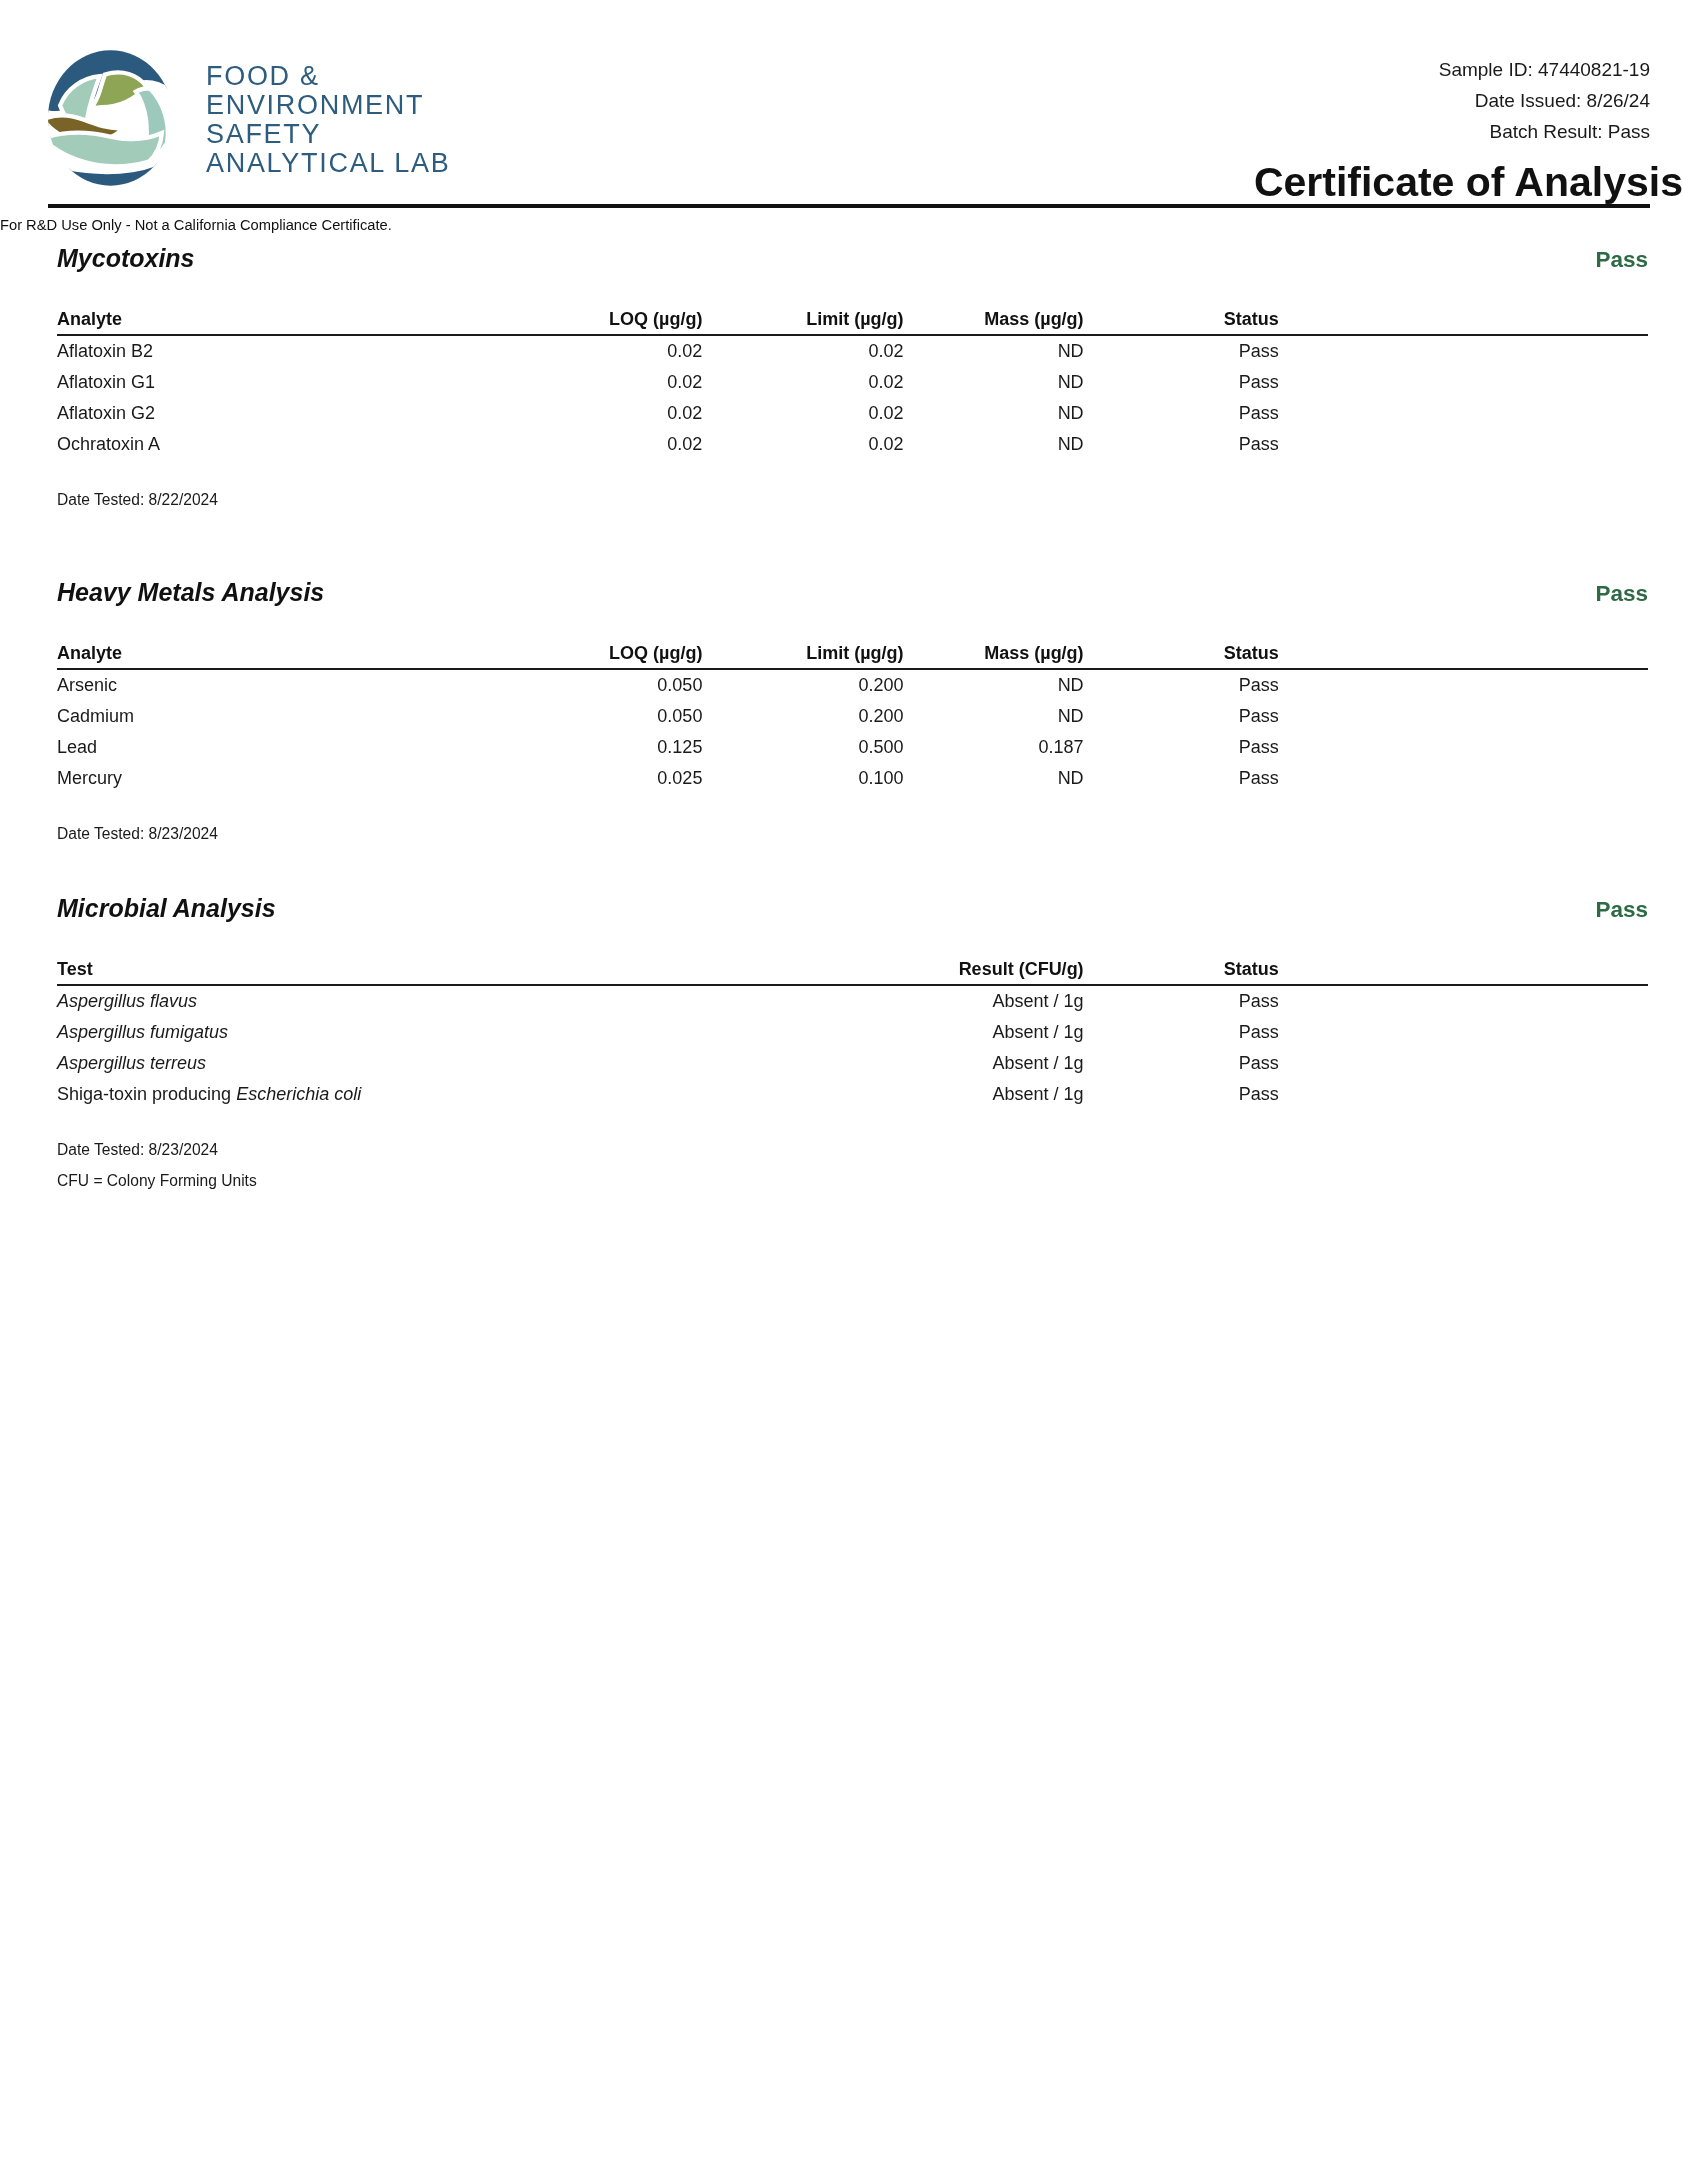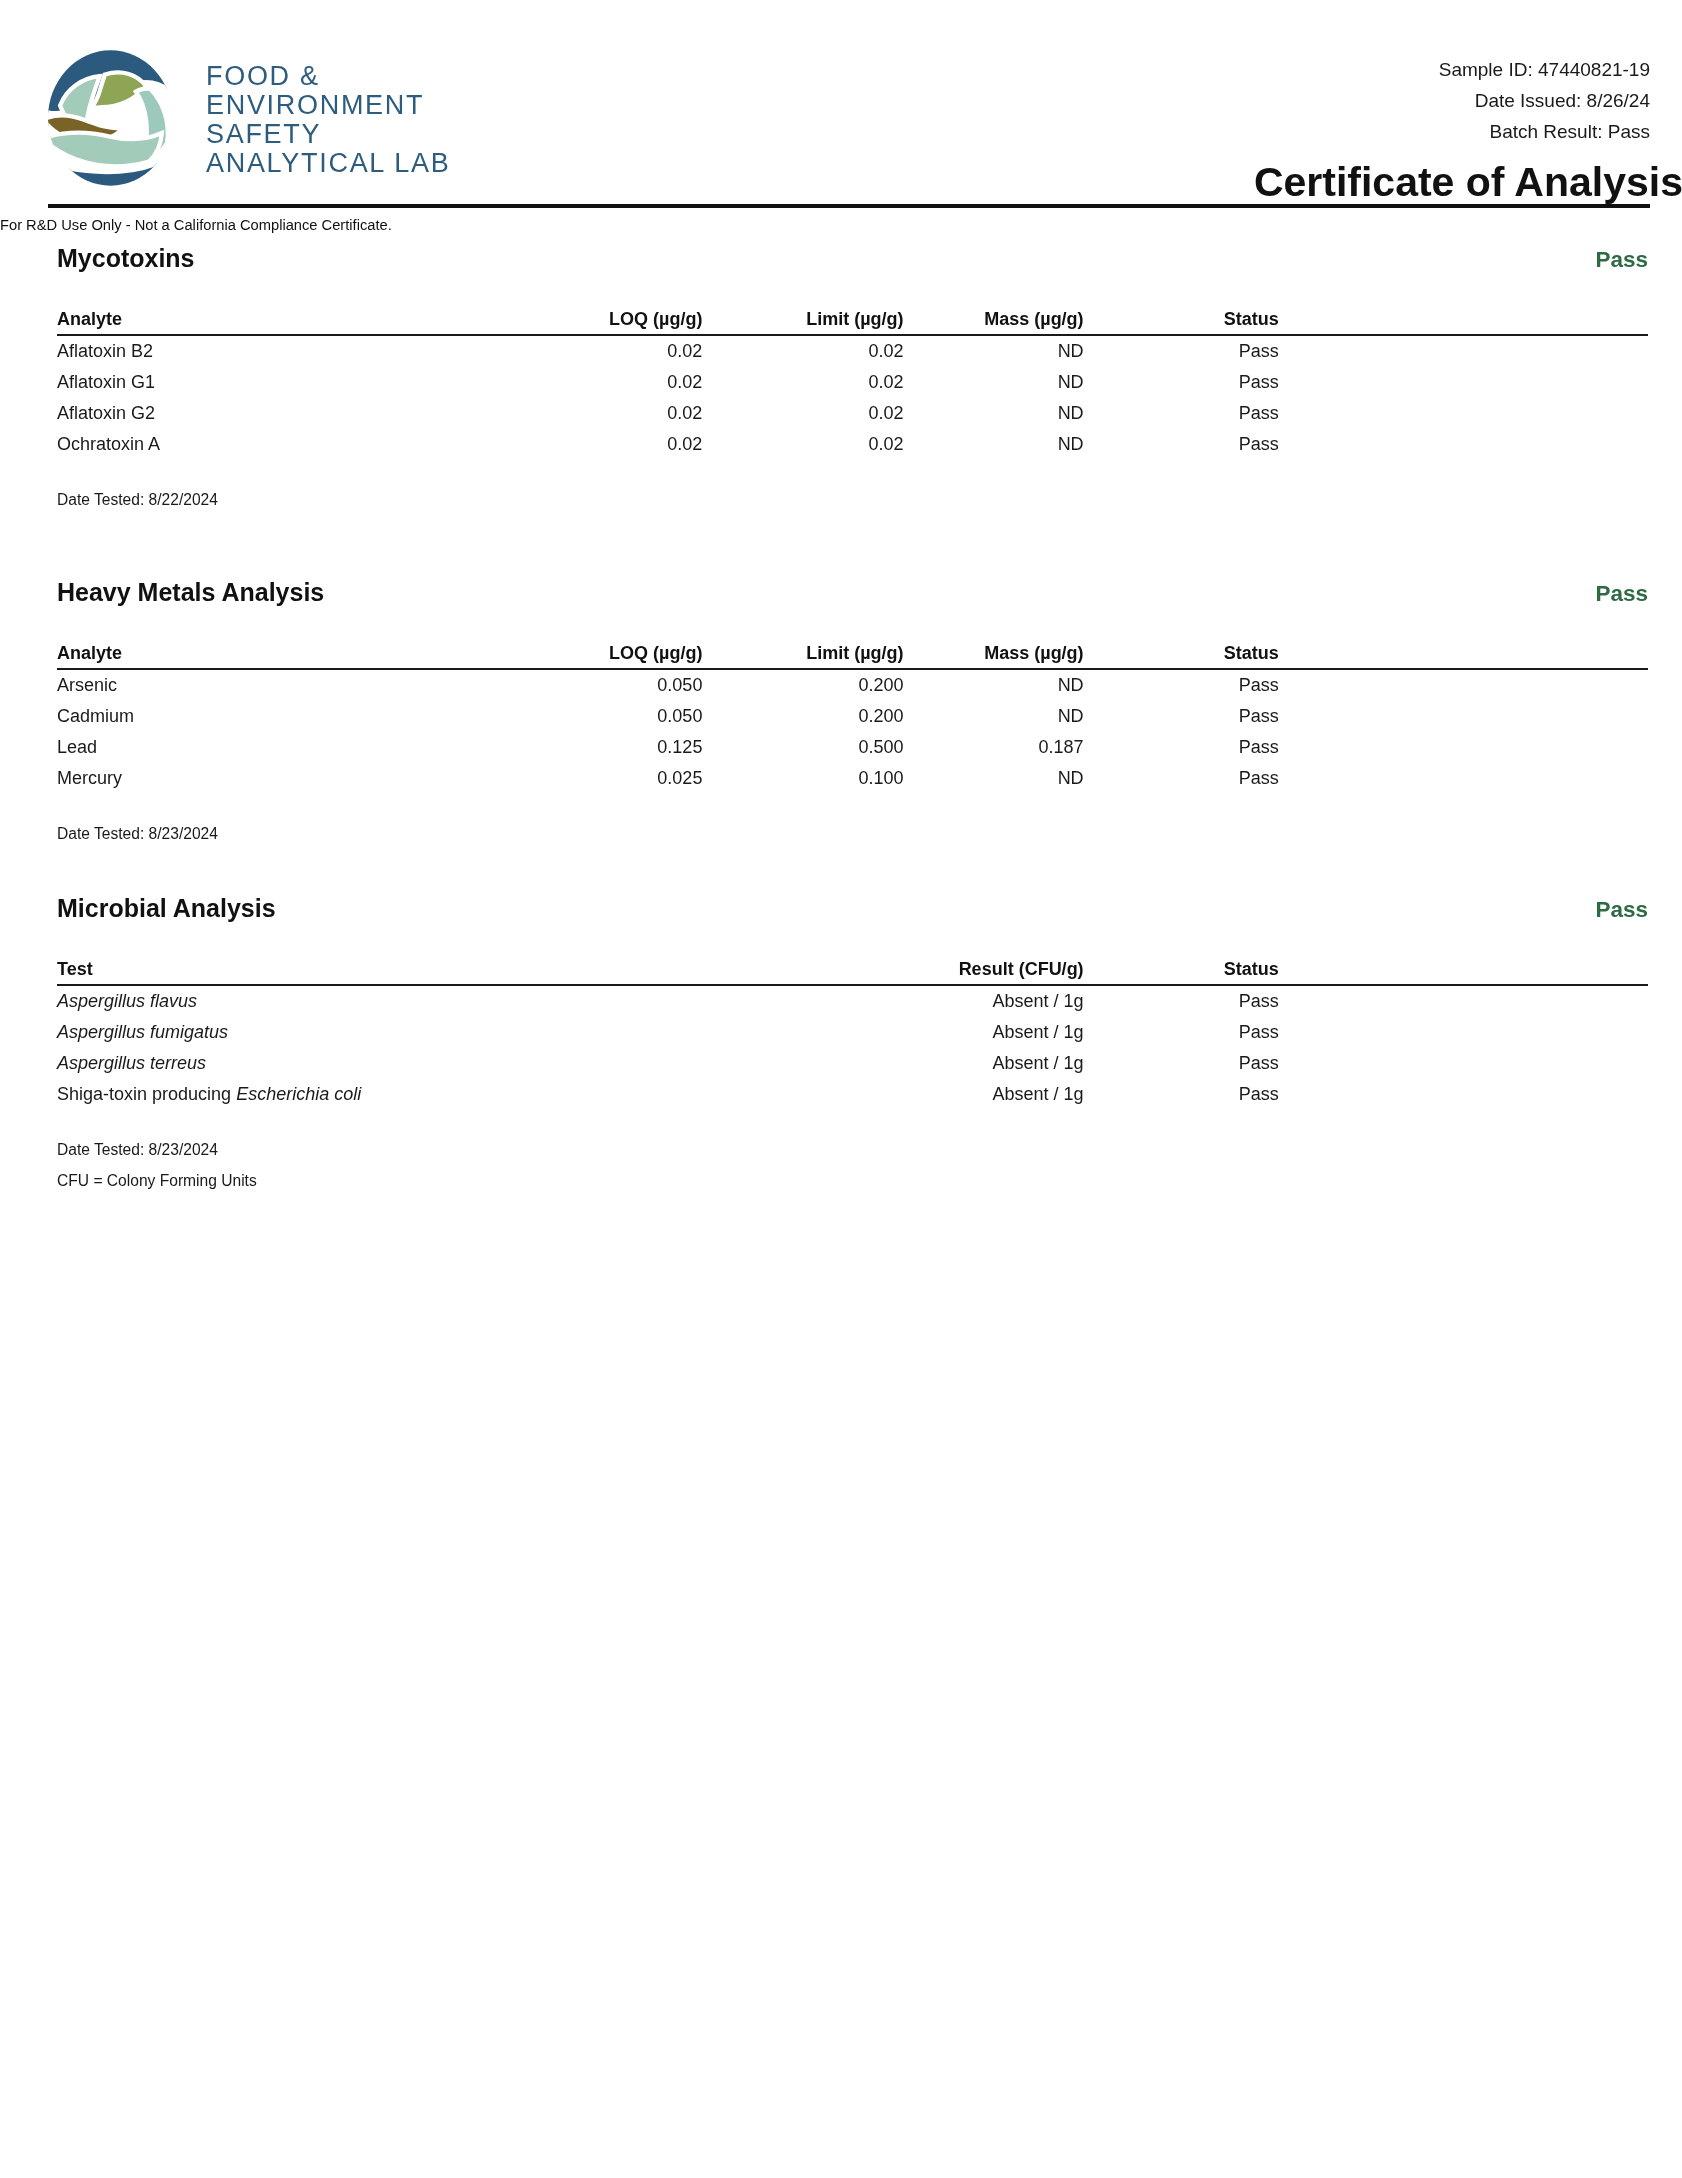--- a/index.html
+++ b/index.html
@@ -17,21 +17,21 @@
   .doc-title{position:absolute;left:0;right:0;top:159px;margin:0;text-align:right;
     font-size:41px;font-weight:bold;color:#111;letter-spacing:0px;}
   .title-rule{position:absolute;left:48px;right:33px;top:204px;height:3.5px;background:#111;}
   .subtitle{position:absolute;left:0;right:0;top:217px;text-align:left;font-size:14.7px;color:#111;}
   
   .section{position:absolute;left:57px;right:35px;}
   .sec-mycotoxins{top:244px;}
   .sec-heavy-metals{top:578px;}
   .sec-microbial{top:894px;}
   .sec-head{display:flex;justify-content:space-between;align-items:baseline;height:29px;}
-  .sec-head h2{margin:0;font-size:25px;font-weight:bold;color:#111;}
+  .sec-head h2{margin:0;font-size:25px;font-weight:bold;color:#111;font-style:italic;}
   .pass-badge{font-size:22.5px;font-weight:bold;}
   table.results{margin-top:36px;width:100%;border-collapse:collapse;table-layout:fixed;}
   table.results th{font-size:18px;font-weight:bold;text-align:right;vertical-align:bottom;
     padding:0 0 4.3px 0;border-bottom:2.6px solid #1a1a1a;color:#111;}
   table.results th:first-child{text-align:left;}
   table.results td{font-size:18px;height:31px;padding:0;text-align:right;vertical-align:middle;}
   table.results td:first-child{text-align:left;}
   table.results td.filler, table.results th.filler{border-bottom-color:#1a1a1a;}
   .date-tested{margin-top:31px;font-size:15.6px;}
   .note{margin-top:13px;font-size:15.6px;}

